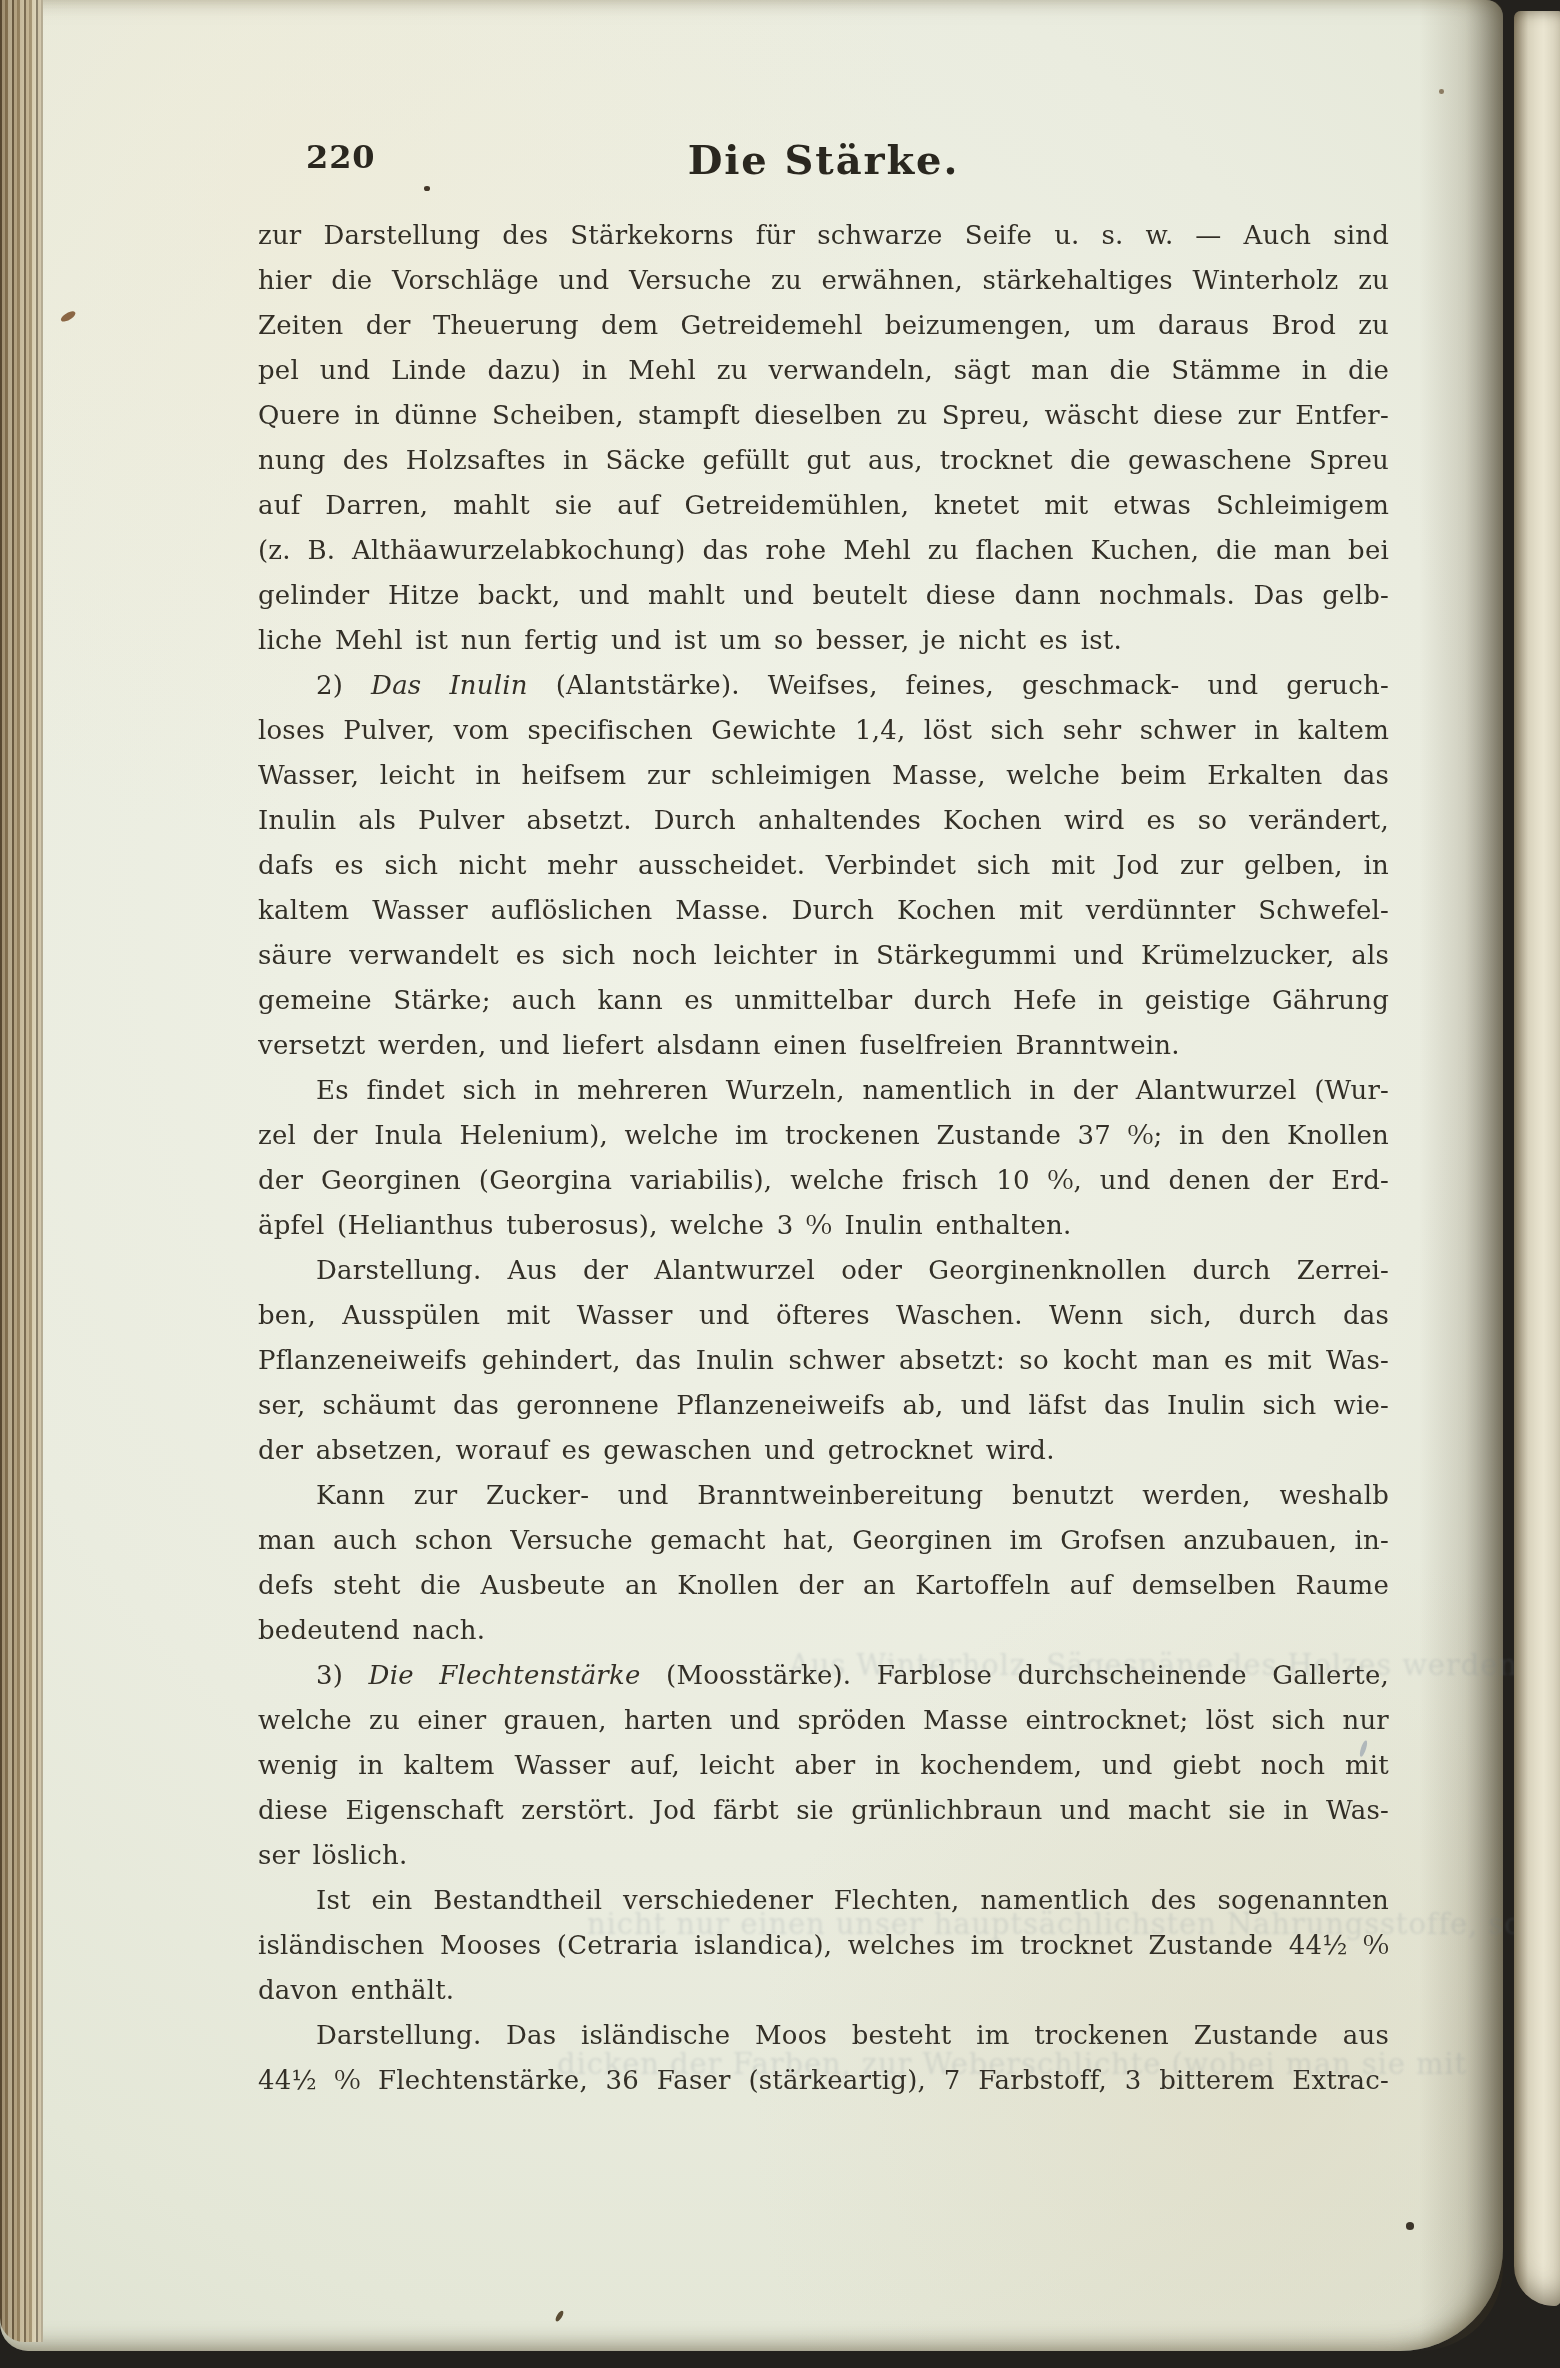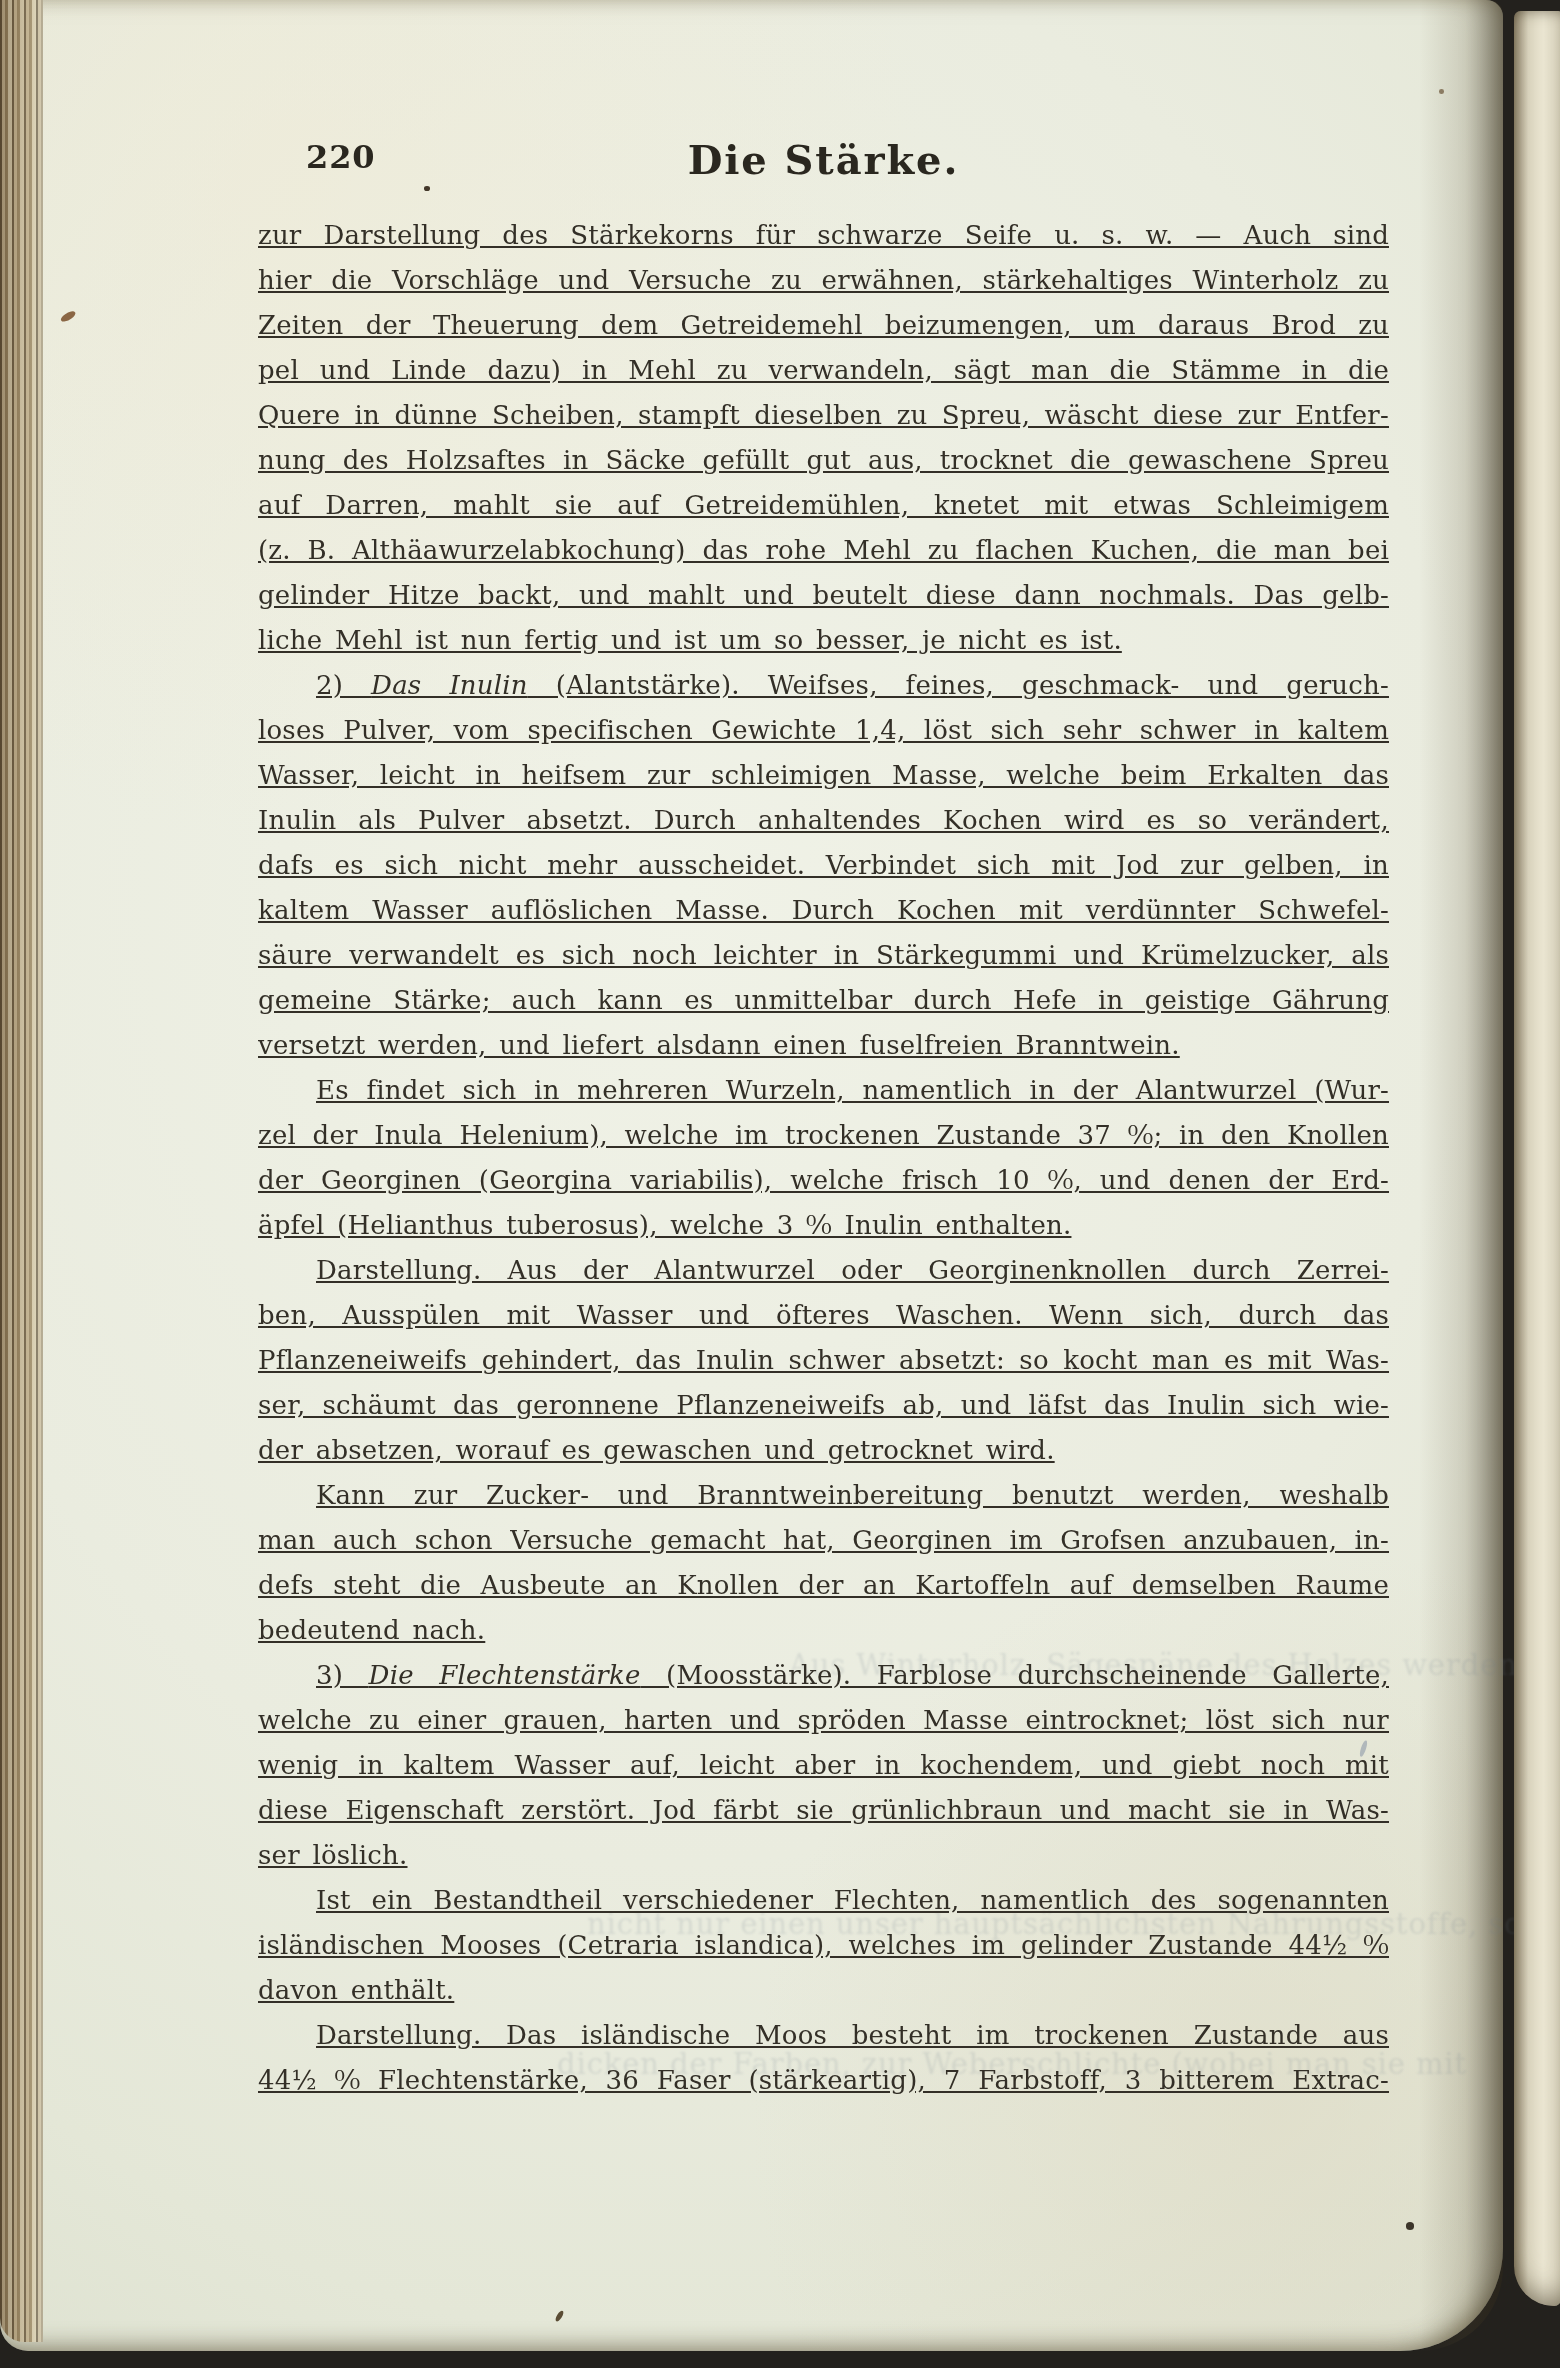--- a/index.html
+++ b/index.html
@@ -57,21 +57,20 @@
   }
   
   .text-block{
     position:absolute;left:258px;top:213px;width:1131px;
   }
   .line{
     height:45px;line-height:45px;overflow:hidden;
     font-size:26px;color:#332f27;
     word-spacing:0.16em;letter-spacing:0.2px;
     white-space:normal;
-    text-decoration:underline;
   }
   .line.just{text-align:justify;text-align-last:justify;}
   .line.indent{padding-left:58px;}
   .it{font-style:italic;}
   
   .bt{
     position:absolute;font-size:29px;color:#6f7d8a;opacity:.16;
     filter:blur(1px);white-space:nowrap;letter-spacing:0.9px;
   }
   .bt-0{left:789px;top:1648px;}
@@ -134,21 +133,21 @@
       <div class="line indent just"><span>Kann zur Zucker- und Branntweinbereitung benutzt werden, weshalb</span></div>
       <div class="line just"><span>man auch schon Versuche gemacht hat, Georginen im Grofsen anzubauen, in-</span></div>
       <div class="line just"><span>defs steht die Ausbeute an Knollen der an Kartoffeln auf demselben Raume</span></div>
       <div class="line"><span>bedeutend nach.</span></div>
       <div class="line indent just"><span>3) </span><span class="it">Die Flechtenstärke</span><span> (Moosstärke). Farblose durchscheinende Gallerte,</span></div>
       <div class="line just"><span>welche zu einer grauen, harten und spröden Masse eintrocknet; löst sich nur</span></div>
       <div class="line just"><span>wenig in kaltem Wasser auf, leicht aber in kochendem, und giebt noch mit</span></div>
       <div class="line just"><span>diese Eigenschaft zerstört. Jod färbt sie grünlichbraun und macht sie in Was-</span></div>
       <div class="line"><span>ser löslich.</span></div>
       <div class="line indent just"><span>Ist ein Bestandtheil verschiedener Flechten, namentlich des sogenannten</span></div>
-      <div class="line just"><span>isländischen Mooses (Cetraria islandica), welches im gelinder Zustande 44½ ⁰⁄₀</span></div>
+      <div class="line just"><span>isländischen Mooses (Cetraria islandica), welches im trocknet Zustande 44½ ⁰⁄₀</span></div>
       <div class="line"><span>davon enthält.</span></div>
       <div class="line indent just"><span>Darstellung. Das isländische Moos besteht im trockenen Zustande aus</span></div>
       <div class="line just"><span>44½ ⁰⁄₀ Flechtenstärke, 36 Faser (stärkeartig), 7 Farbstoff, 3 bitterem Extrac-</span></div>
     </div>
 
   <div class="speck s1"></div>
   <div class="speck s2"></div>
   <div class="speck s3"></div>
   <div class="speck s4"></div>
   <div class="speck s5"></div>

